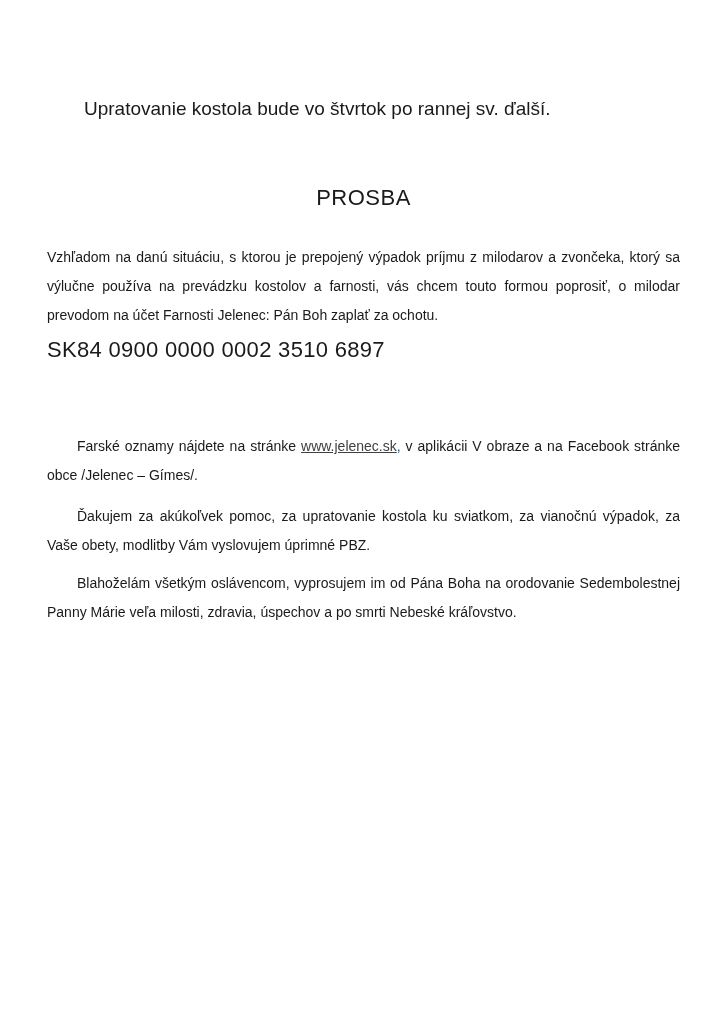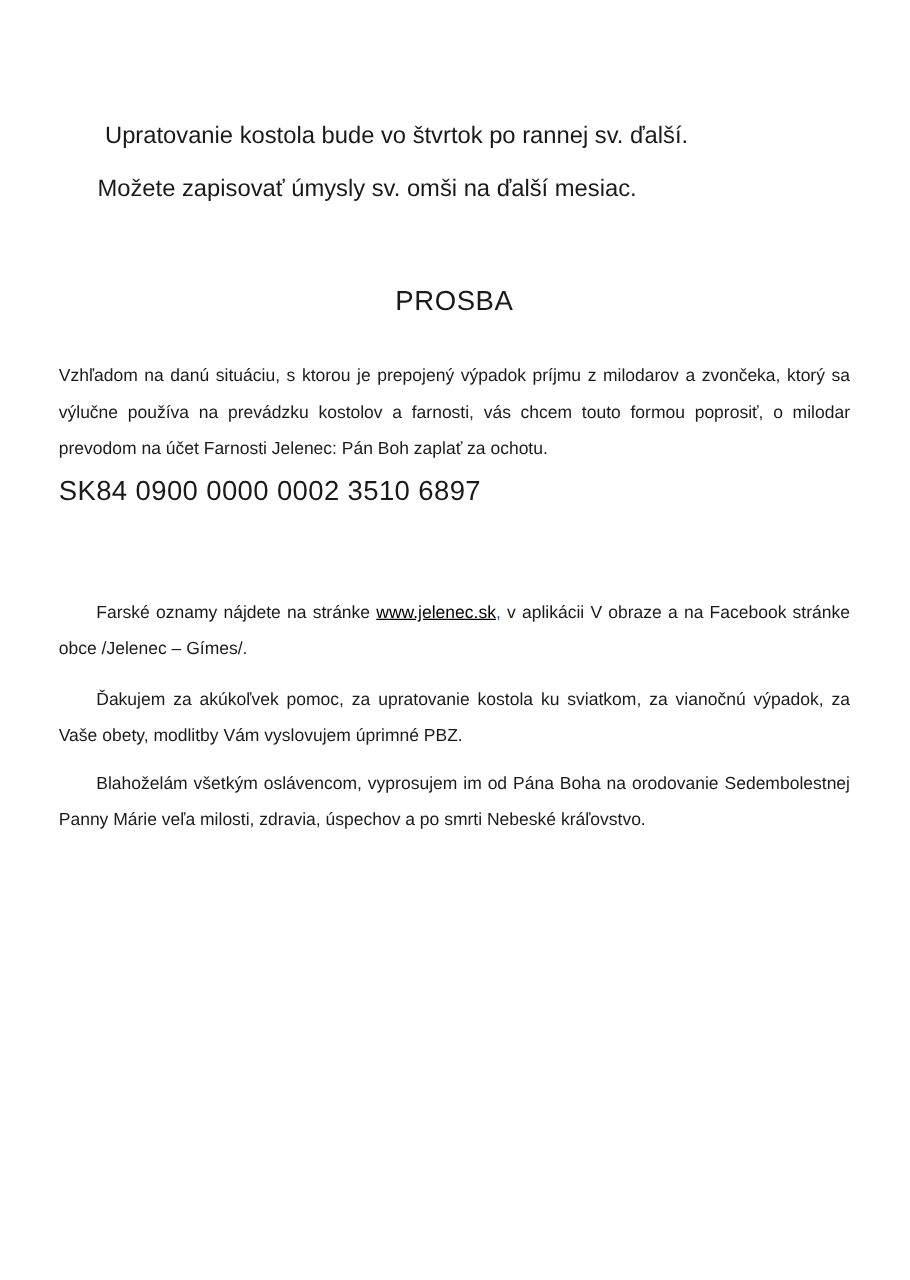--- a/index.html
+++ b/index.html
@@ -49,36 +49,35 @@
     text-align: left;
     font-size: 22px;
     line-height: 24px;
     letter-spacing: 0.3px;
     white-space: nowrap;
   }
   .para-announce { margin-top: 70px; text-indent: 30px; }
   .para-thanks   { margin-top: 12px; text-indent: 30px; }
   .para-congrats { margin-top: 9px;  text-indent: 30px; }
   .link {
-    color: #000000;
+    color: #404040;
     text-decoration: underline;
   }
   .link-suffix {
     color: #1155cc;
     text-decoration: none;
   }
 </style>
 </head>
 <body>
 
 <div class="page">
 
   <p class="notice notice-1">Upratovanie kostola bude vo štvrtok po rannej sv. ďalší.</p>
 
-  <p class="notice notice-2">Možete zapisovať úmysly sv. omši na ďalší mesiac.</p>
 
   <h1 class="heading">PROSBA</h1>
 
   <p class="para para-request">Vzhľadom na danú situáciu, s ktorou  je prepojený výpadok  príjmu  z milodarov a zvončeka,  ktorý sa výlučne používa na prevádzku kostolov a farnosti, vás chcem touto formou poprosiť, o milodar prevodom na účet Farnosti Jelenec: Pán  Boh  zaplať za ochotu.</p>
 
   <p class="iban">SK84 0900 0000 0002 3510 6897</p>
 
   <p class="para para-announce"><span>Farské oznamy nájdete na stránke </span><a class="link" href="www.jelenec.sk">www.jelenec.sk</a><span class="link-suffix">,</span><span>  v aplikácii V obraze a na Facebook stránke obce /Jelenec – Gímes/.</span></p>
 
   <p class="para para-thanks">Ďakujem za akúkoľvek pomoc, za upratovanie kostola ku sviatkom, za vianočnú výpadok,  za Vaše obety, modlitby Vám vyslovujem úprimné PBZ.</p>

